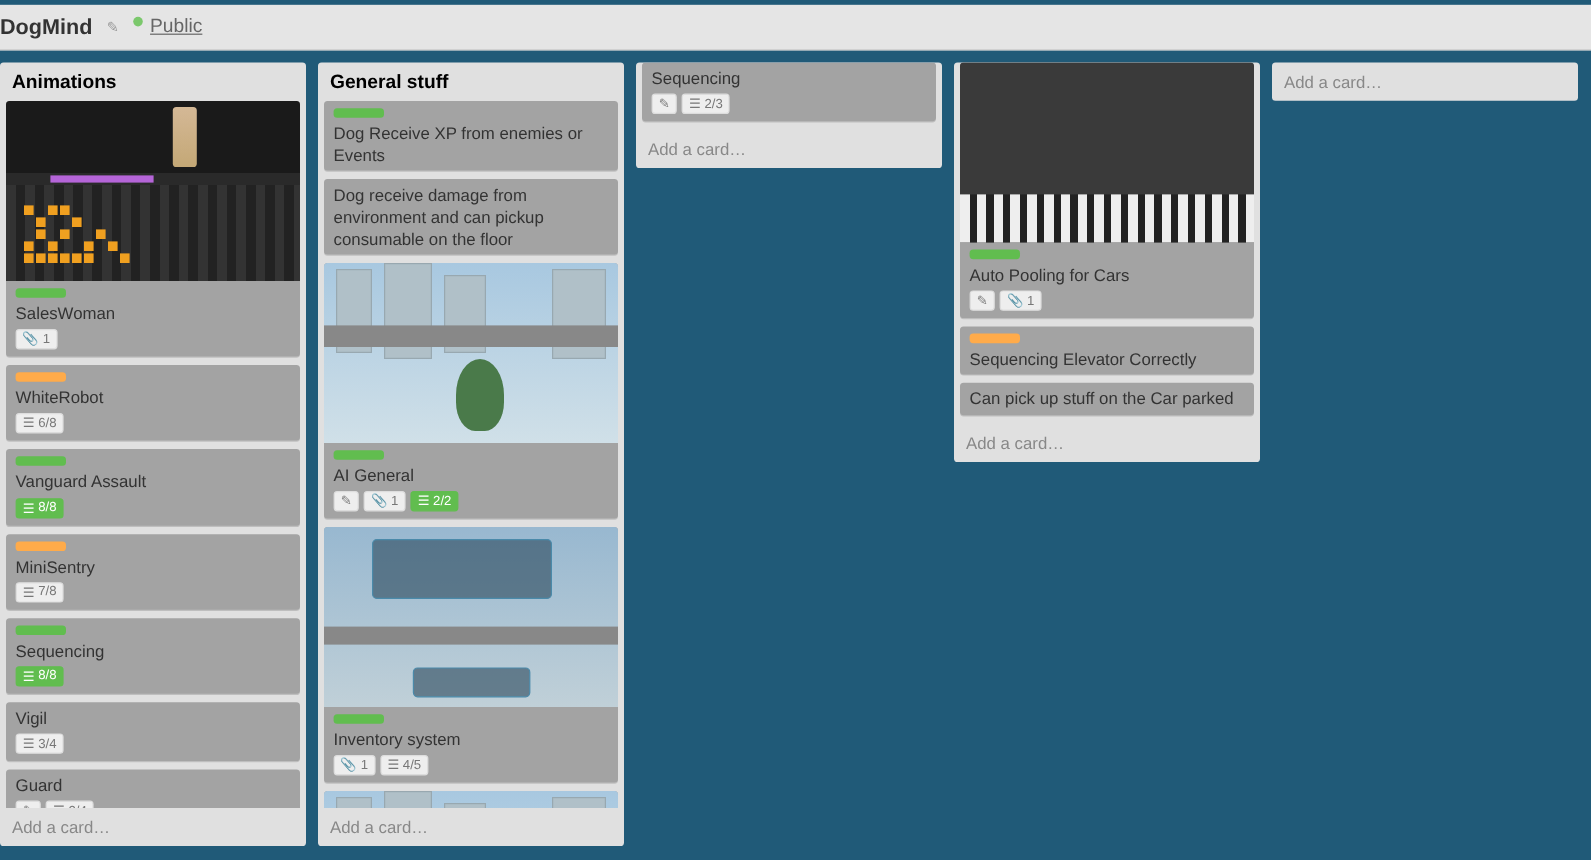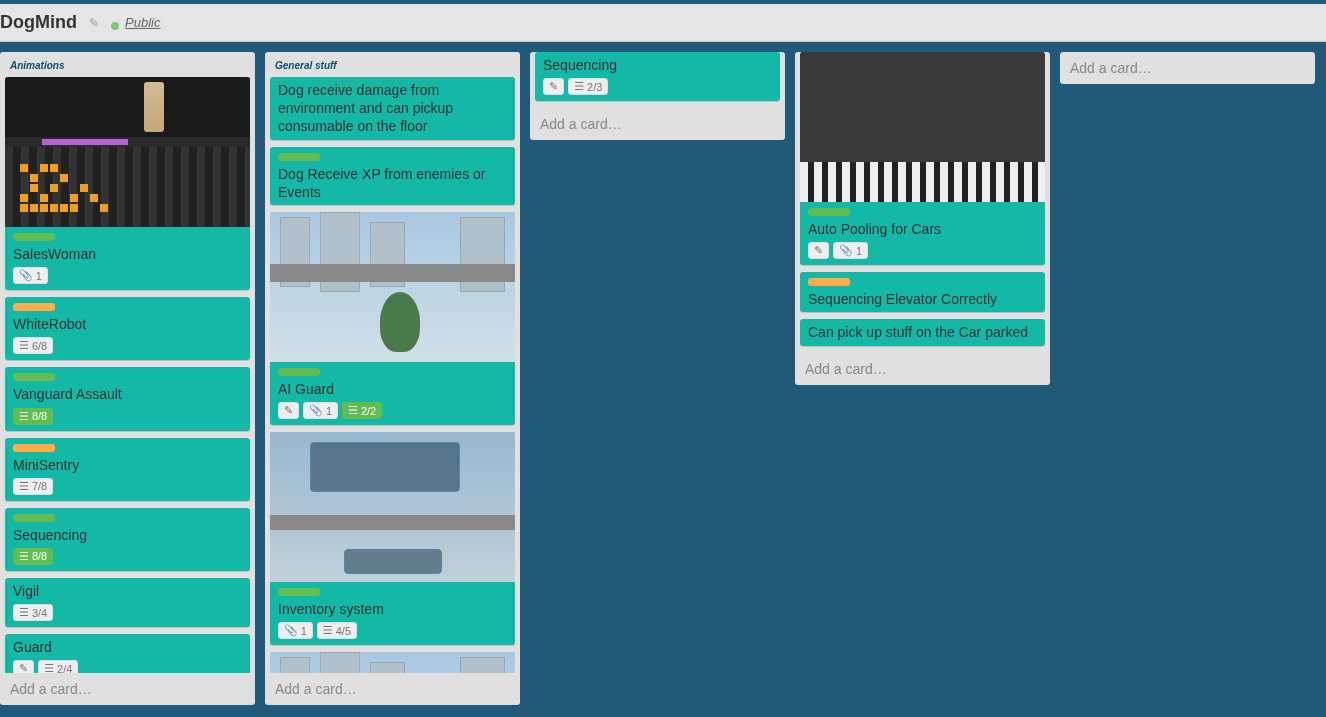--- a/index.html
+++ b/index.html
@@ -28,25 +28,24 @@
   font-size: 18px;
   font-weight: 700;
   color: #333;
 }
 .edit-icon {
   color: #999;
   font-size: 12px;
 }
 .vis {
   display: flex;
-  align-items: flex-end;
+  align-items: flex-start;
   gap: 6px;
-  font-size: 13px;
+  font-size: 16px;
   color: #666;
-  font-style: italic;
 }
 .vis .dot {
   width: 8px; height: 8px; background: #7bc86c; border-radius: 50%; display: inline-block;
 }
 .vis a { color: #666; text-decoration: underline; }
 
 .board {
   display: flex;
   gap: 10px;
   padding: 10px 0;
@@ -60,35 +59,34 @@
   width: 255px;
   flex: 0 0 255px;
   display: flex;
   flex-direction: column;
   max-height: 100%;
   position: relative;
 }
 .list-header {
   padding: 8px 10px 6px 10px;
   font-weight: 700;
-  font-size: 10px;
-  color: #0c4a6e;
-  font-style: italic;
+  font-size: 16px;
+  color: #000000;
 }
 .list-cards {
   padding: 0 5px;
   overflow-y: auto;
   flex: 1;
 }
 .list-cards::-webkit-scrollbar { width: 8px; }
 .list-cards::-webkit-scrollbar-thumb { background: #bbb; border-radius: 4px; }
 .list-cards::-webkit-scrollbar-track { background: #d8d8d8; }
 
 .card {
-  background: #14b8a6;
+  background: #a3a3a3;
   border-radius: 3px;
   box-shadow: 0 1px 0 rgba(0,0,0,0.15);
   margin-bottom: 7px;
   overflow: hidden;
   cursor: pointer;
 }
 .card-cover {
   width: 100%;
   height: 150px;
   display: block;
@@ -312,41 +310,41 @@
             </span>
           </div>
         </div>
       </div>
       <div class="add-card">Add a card…</div>
     </div>
     <div class="list">
       <div class="list-header">General stuff</div>
       <div class="list-cards">
         <div class="card">
+          <div class="card-labels">
+            <span class="label green"></span>
+          </div>
+          <div class="card-title">Dog Receive XP from enemies or Events</div>
+        </div>
+        <div class="card">
           <div class="card-title">Dog receive damage from environment and can pickup consumable on the floor</div>
-        </div>
-        <div class="card">
-          <div class="card-labels">
-            <span class="label green"></span>
-          </div>
-          <div class="card-title">Dog Receive XP from enemies or Events</div>
         </div>
         <div class="card">
           <div class="card-cover cover-city">
             <div class="bldg" style="left:10px;top:5px;width:30px;height:70px"></div>
             <div class="bldg" style="left:50px;top:0;width:40px;height:80px"></div>
             <div class="bldg" style="left:100px;top:10px;width:35px;height:65px"></div>
             <div class="bldg" style="right:10px;top:5px;width:45px;height:75px"></div>
             <div class="bridge"></div>
             <div class="tree" style="left:45%;bottom:10px"></div>
           </div>
           <div class="card-labels">
             <span class="label green"></span>
           </div>
-          <div class="card-title">AI Guard</div>
+          <div class="card-title">AI General</div>
           <div class="card-badges">
             <span class="badge">
               <span>✎</span>
             </span>
             <span class="badge">
               <span>📎</span>
               <span>1</span>
             </span>
             <span class="badge green">
               <span>☰</span>

